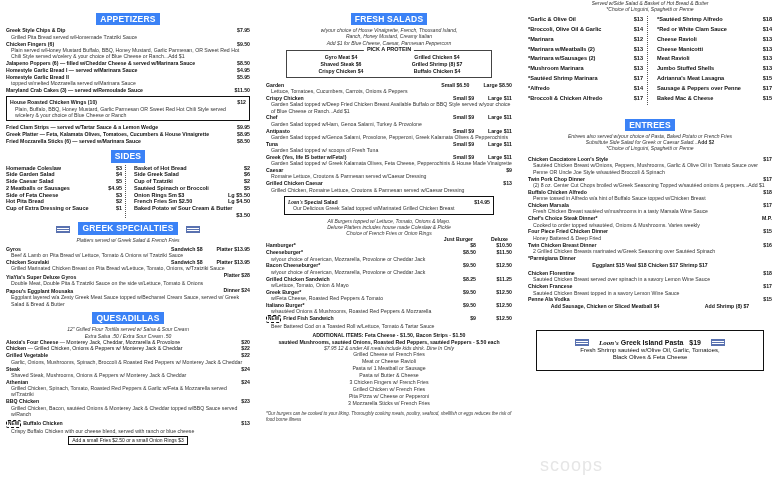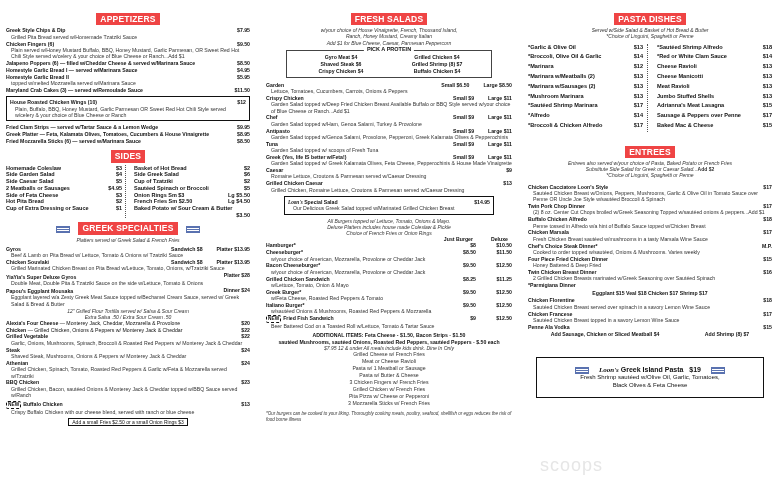--- a/index.html
+++ b/index.html
@@ -3,21 +3,21 @@
 <meta charset="utf-8">
 <style>
   * { box-sizing: border-box; margin: 0; padding: 0; }
   html, body { width: 778px; height: 504px; background: #fff; overflow: hidden; }
   body { font-family: "Liberation Sans", sans-serif; color: #111; font-size: 5.2px; line-height: 1.22; position: relative; }
   .col { position: absolute; top: 0; }
   .col-left { left: 6px; width: 244px; }
   .col-mid { left: 266px; width: 246px; }
   .col-right { left: 528px; width: 244px; }
   .hdr-wrap { text-align: center; margin: 14px 0 2px 0; }
-  .hdr { display: inline-block; background: #ef4444; color: #fff; font-weight: bold; font-size: 8.5px; padding: 1px 4px; letter-spacing: 0.2px; }
+  .hdr { display: inline-block; background: #3b82f6; color: #fff; font-weight: bold; font-size: 8.5px; padding: 1px 4px; letter-spacing: 0.2px; }
   .hdr-flag { display: inline-block; width: 14px; height: 7px; vertical-align: middle; margin: 0 8px;
     background: repeating-linear-gradient(#5a72b0 0 1px, #fff 1px 2px); border: 0.5px solid #5a72b0; }
   .sub { text-align: center; font-style: italic; color: #333; font-size: 5px; }
   .sub b { font-style: normal; }
   .row { display: flex; justify-content: space-between; align-items: baseline; }
   .name { font-weight: bold; }
   .desc { padding-left: 5px; color: #333; }
   .price { font-weight: bold; white-space: nowrap; }
   .item { margin-bottom: 0.5px; }
   .box { border: 1px solid #111; padding: 2px 3px; margin: 3px 0; }
@@ -232,20 +232,21 @@
           <span class="name">Papou's Eggplant Mousaka</span>
           <span class="two-price">
             <span class="price"></span>
             <span class="price">Dinner $24</span>
           </span>
         </div>
         <div class="desc">Eggplant layered w/a Zesty Greek Meat Sauce topped w/Bechamel Cream Sauce, served w/ Greek Salad &amp; Bread &amp; Butter</div>
       </div>
     </div>
 
+  <div class="hdr-wrap" style="margin-top:5px"><span class="hdr">QUESADILLAS</span></div>
   <div class="sub">12" Grilled Flour Tortilla served w/ Salsa &amp; Sour Cream</div>
   <div class="sub">Extra Salsa .50  /  Extra Sour Cream .50</div>
   <div id="ques-items">
       <div class="item">
         <div class="row">
           <span><span class="name">Alexia's Four Cheese</span><span> — Monterey Jack, Cheddar, Mozzarella &amp; Provolone</span></span>
           <span class="price">$20</span>
         </div>
       </div>
       <div class="item">
@@ -468,21 +469,20 @@
       <div>Pasta w/ Butter &amp; Cheese</div>
       <div>3 Chicken Fingers w/ French Fries</div>
       <div>Grilled Chicken w/ French Fries</div>
       <div>Pita Pizza w/ Cheese or Pepperoni</div>
       <div>3 Mozzarella Sticks w/ French Fries</div>
     </div>
   <div class="footnote">*Our burgers can be cooked to your liking. Thoroughly cooking meats, poultry, seafood, shellfish or eggs reduces the risk of food borne illness</div>
 </div>
 
 <div class="col col-right">
-  <div class="hdr-wrap" style="margin-top:13px"><span class="hdr">PASTA DISHES</span></div>
   <div class="sub">Served w/Side Salad &amp; Basket of Hot Bread &amp; Butter</div>
   <div class="sub">*Choice of Linguini, Spaghetti or Penne</div>
   <div class="pasta">
     <div class="half" id="pasta-left">
         <div class="row">
           <span class="name">*Garlic &amp; Olive Oil</span>
           <span class="price">$13</span>
         </div>
         <div class="row">
           <span class="name">*Broccoli, Olive Oil &amp; Garlic</span>

